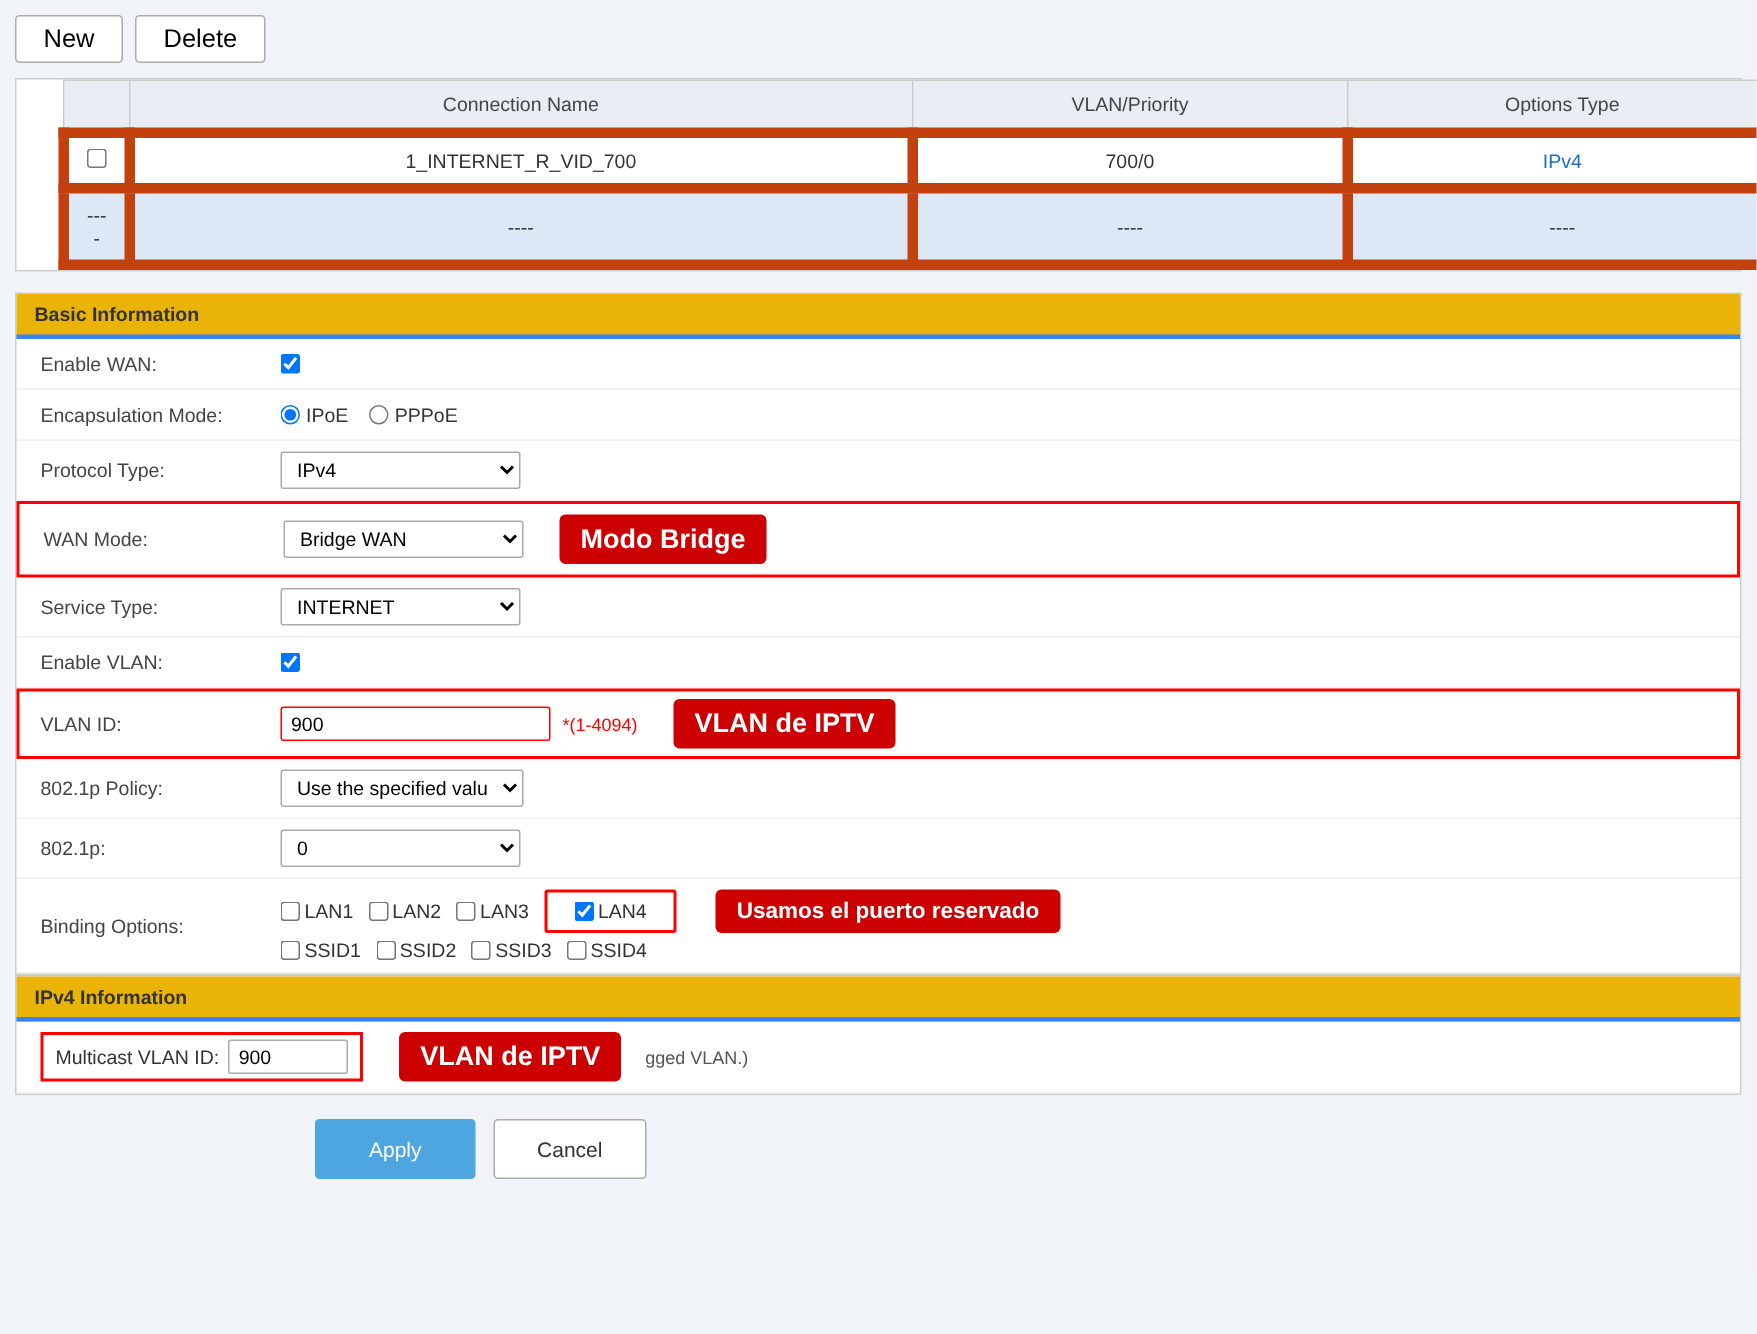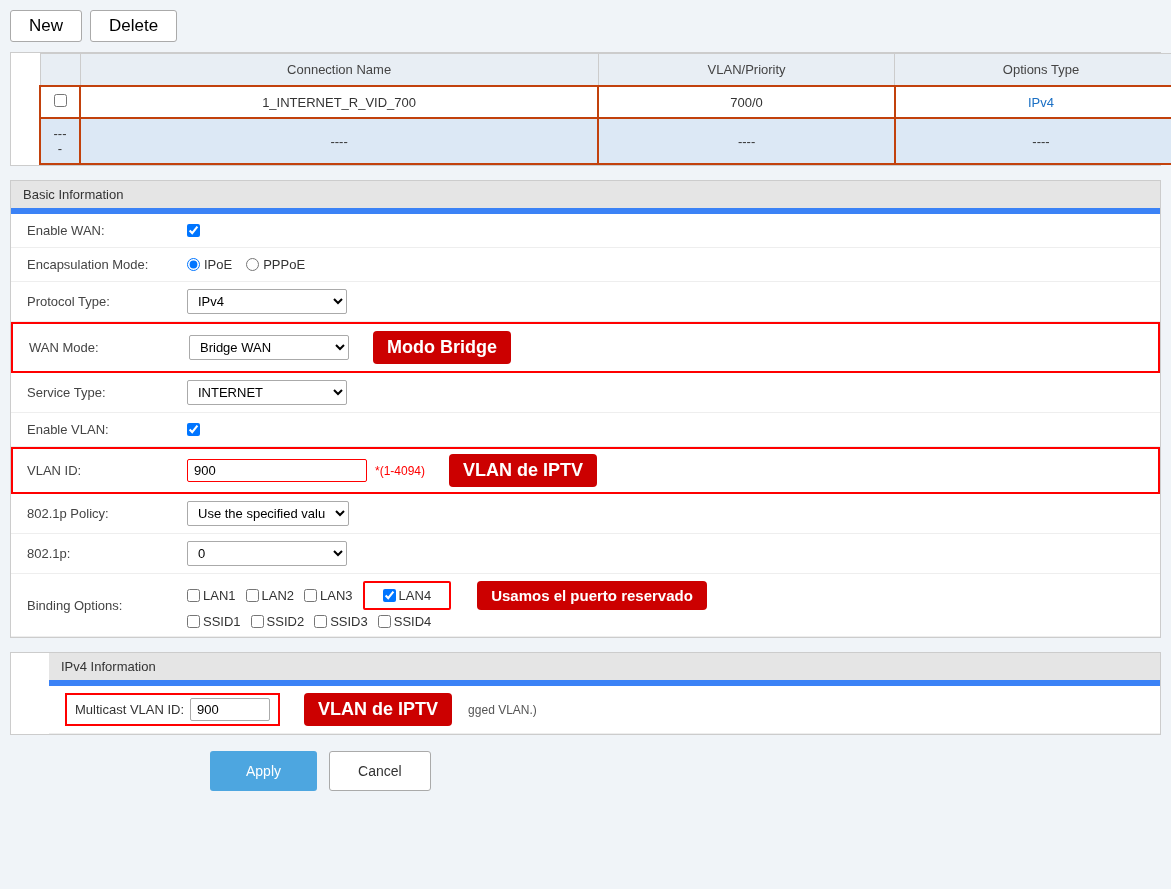--- a/index.html
+++ b/index.html
@@ -38,37 +38,37 @@
     }
     table th {
       padding: 8px 12px;
       border: 1px solid #ccc;
       font-weight: normal;
       text-align: center;
       color: #444;
     }
     table td {
       padding: 7px 12px;
-      border: 2px solid #c2410c;
+      border: 7px solid #c2410c;
       text-align: center;
     }
     table tbody tr:nth-child(1) { background: #fff; }
     table tbody tr:nth-child(2) { background: #dce8f5; }
     .checkbox-col { width: 40px; }
     .form-section {
       background: #fff;
       border: 1px solid #ccc;
       margin-bottom: 0;
     }
     .section-header {
-      background: #e5e5e5;
+      background: #eab308;
       padding: 6px 12px;
-      font-weight: normal;
+      font-weight: bold;
       color: #333;
-      border-bottom: 6px solid #3b82f6;
+      border-bottom: 3px solid #3b82f6;
     }
     .form-row {
       display: flex;
       align-items: center;
       padding: 7px 16px;
       border-bottom: 1px solid #eee;
       min-height: 34px;
     }
     .form-label {
       width: 160px;
@@ -331,21 +331,21 @@
           <input type="checkbox" style=""> SSID3
         </label>
         <label>
           <input type="checkbox" style=""> SSID4
         </label>
       </div>
     </div>
   </div>
 </div>
 
-<div class="form-section" style="margin-top: 14px; padding-left: 38px;">
+<div class="form-section" style="margin-top: 0;">
   <div class="section-header">IPv4 Information</div>
 
   <div class="ipv4-multicast-row">
     <div style="border: 2px solid red; display: inline-flex; align-items: center; gap: 6px; padding: 3px 8px;">
       <span>Multicast VLAN ID:</span>
       <input type="text" value="900" style="width: 80px;">
     </div>
     <span class="annotation-badge">VLAN de IPTV</span>
     <span class="multicast-note" style="margin-left: 8px;">gged VLAN.)</span>
   </div>

